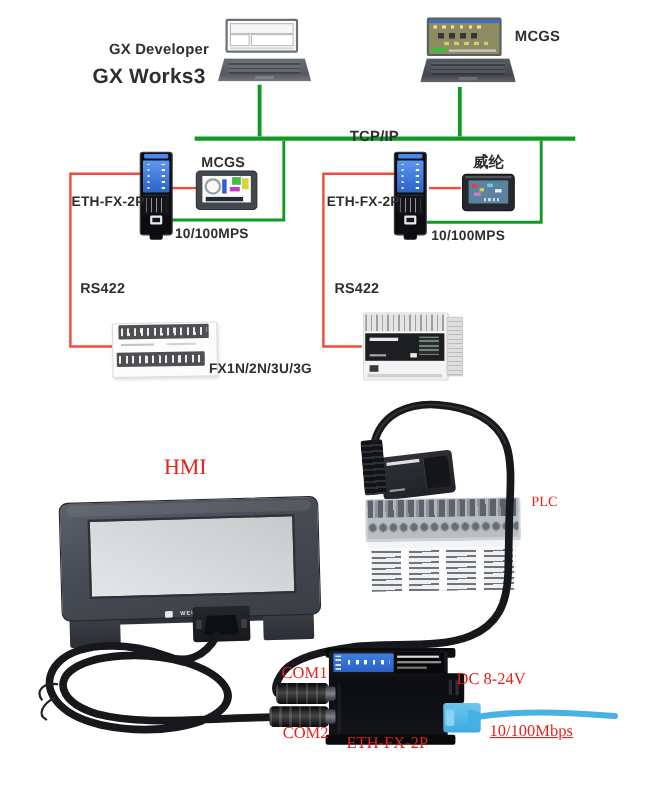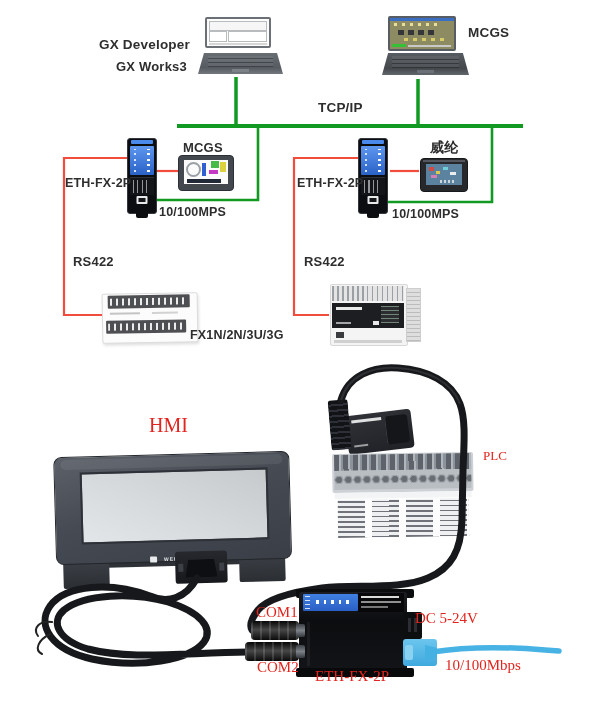--- a/index.html
+++ b/index.html
@@ -75,39 +75,39 @@
       <div class="wire" style="left:2px;top:12px;width:16px;height:9px;"></div>
       <div class="wire" style="left:21px;top:12px;right:2px;height:9px;"></div>
       <div class="abs" style="left:2px;bottom:1px;right:2px;height:2px;background:#d7d7d7;"></div>
     </div>
     <div class="lt-base" style="left:2px;top:39px;width:85px;height:21px;">
       <div class="lt-keys"></div>
       <div class="abs" style="left:40%;bottom:2px;width:20%;height:3px;background:#7c8187;"></div>
     </div>
   </div>
   <div class="dlabel" style="left:99px;top:37px;font-size:13.5px;">GX Developer</div>
-  <div class="dlabel" style="left:116px;top:59px;font-size:13px;">GX Works3</div>
+  <div class="dlabel" style="left:84px;top:59px;font-size:19px;">GX Works3</div>
 
   <div class="abs" style="left:381px;top:14px;width:90px;height:64px;">
     <div class="lt-screen" style="left:7px;top:2px;width:64px;height:31px;background:#8d8b62;border-color:#585d63;">
       <div class="abs" style="left:0;top:0;right:0;height:3px;background:#3b6fc4;"></div>
       <div class="abs" style="left:4px;top:5px;width:46px;height:3px;background:repeating-linear-gradient(90deg,#eadf9a 0 3px,rgba(0,0,0,0) 3px 8px);"></div>
       <div class="abs" style="left:8px;top:12px;width:38px;height:5px;background:repeating-linear-gradient(90deg,#35363a 0 6px,rgba(0,0,0,0) 6px 10px);"></div>
       <div class="abs" style="left:14px;top:20px;width:40px;height:3px;background:repeating-linear-gradient(90deg,#d8cc6a 0 4px,rgba(0,0,0,0) 4px 9px);"></div>
       <div class="abs" style="left:2px;bottom:2px;width:14px;height:3px;background:#35c035;"></div>
       <div class="abs" style="left:18px;bottom:2px;right:3px;height:2px;background:#c9c9c9;"></div>
     </div>
     <div class="lt-base" style="left:1px;top:39px;width:87px;height:22px;background:linear-gradient(180deg,#575c62,#44484d 70%,#62676d);">
       <div class="lt-keys"></div>
       <div class="abs" style="left:40%;bottom:2px;width:20%;height:3px;background:#6b7076;"></div>
     </div>
   </div>
   <div class="dlabel" style="left:468px;top:25px;font-size:13.5px;">MCGS</div>
 
-  <div class="dlabel" style="left:318px;top:100px;font-size:13.5px;">TCP/IP</div>
+  <div class="dlabel" style="left:318px;top:116px;font-size:13.5px;">TCP/IP</div>
 
   <div class="conv" style="left:127px;top:138px;">
     <div class="conv-tab"></div>
     <div class="conv-blue">
       <div class="conv-bluetext"></div>
       <div class="conv-leds"></div>
     </div>
     <div class="conv-mid">
         <div class="conv-midtext"></div>
       </div>
@@ -271,16 +271,16 @@
 
     <div class="abs" style="left:163px;top:53px;width:34px;height:27px;border-radius:3px;background:linear-gradient(180deg,#6cc6ee,#3fa9de);">
       <div class="abs" style="left:2px;top:6px;width:8px;height:15px;background:#8ad2f2;border-radius:2px;"></div>
       <div class="abs" style="right:0px;top:6px;width:12px;height:15px;background:#45b0e2;clip-path:polygon(0 0,100% 20%,100% 80%,0 100%);"></div>
     </div>
   </div>
 
   <div class="plabel" style="left:256px;top:604px;">COM1</div>
   <div class="plabel" style="left:257px;top:659px;">COM2</div>
   <div class="plabel" style="left:315px;top:668px;">ETH-FX-2P</div>
-  <div class="plabel" style="left:415px;top:610px;">DC 5-24V</div>
-  <div class="plabel" style="left:445px;top:657px;">10/100Mbps</div>
+  <div class="plabel" style="left:415px;top:610px;">DC 8-24V</div>
+  <div class="plabel" style="left:445px;top:657px;text-decoration:underline;">10/100Mbps</div>
 
 </div>
 
 </body></html>

